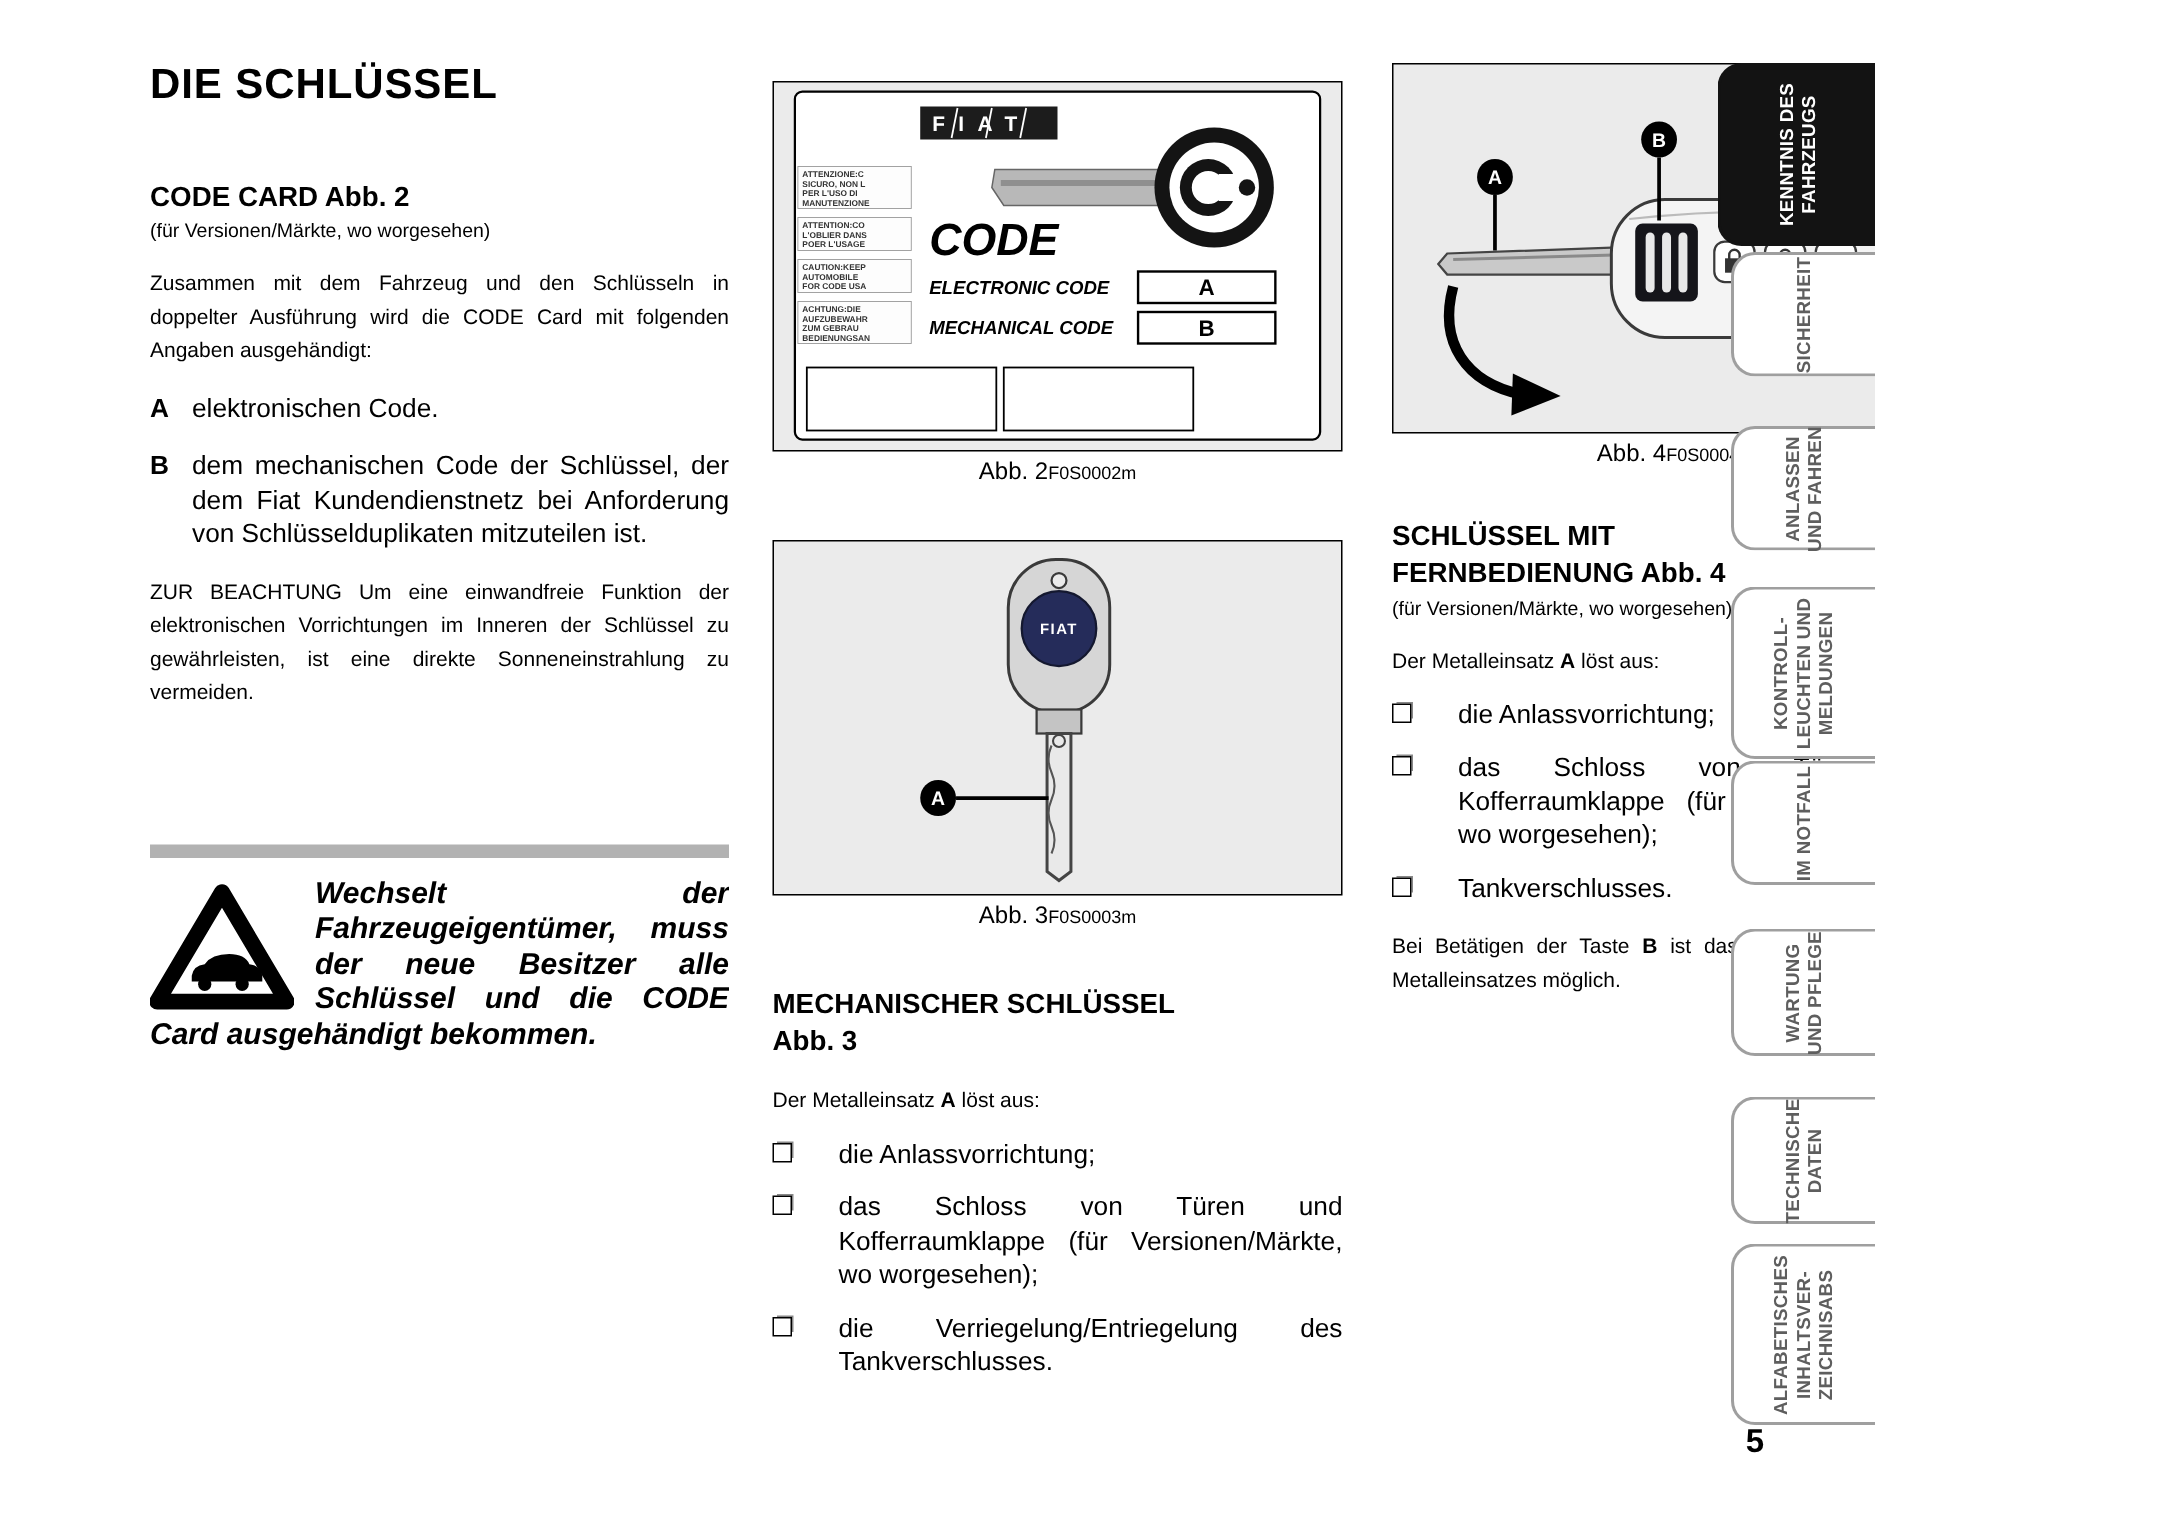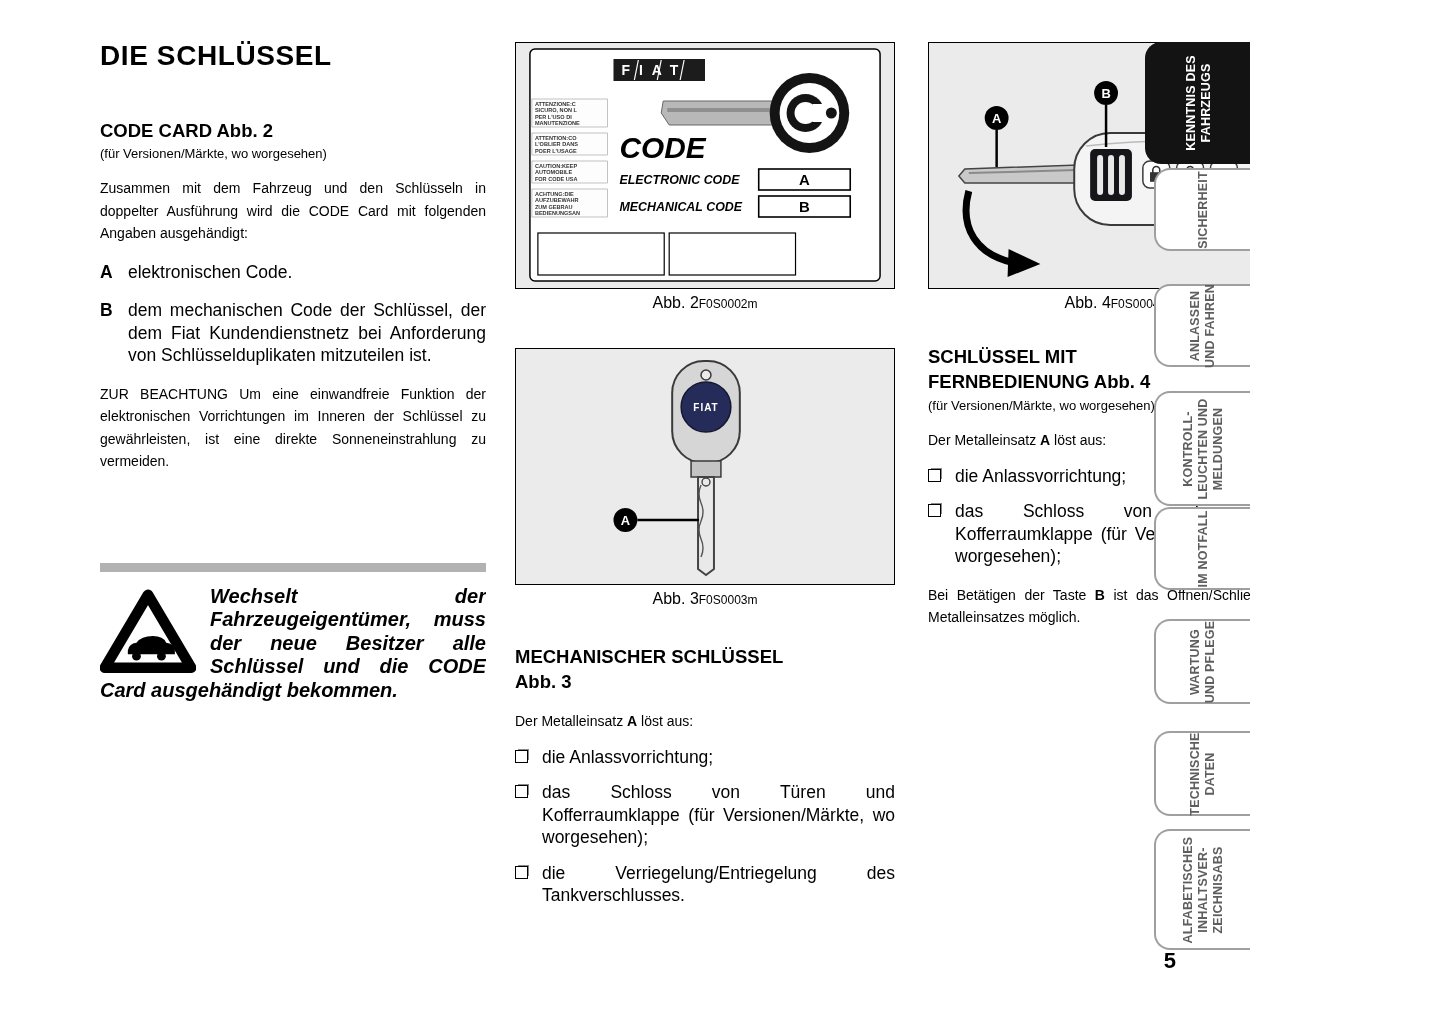--- a/index.html
+++ b/index.html
@@ -1,21 +1,21 @@
 <!DOCTYPE html>
 <html><head>
 <meta charset="utf-8">
 <style>
   html,body { margin:0; padding:0; background:#fff; }
   body { font-family:"Liberation Sans", sans-serif; color:#000; }
   .page { position:relative; width:1250px; height:1026px; background:#fff; overflow:hidden;text-decoration:underline; }
 
   
   .col-left  { position:absolute; left:100px; top:40px;  width:386px; }
-  .col-mid   { position:absolute; left:515px; top:42px;  width:380px; }
+  .col-mid   { position:absolute; left:515px; top:54px;  width:380px; }
   .col-right { position:absolute; left:928px; top:42px;  width:378px; }
 
   h1.title { font-size:28px; font-weight:700; margin:0; letter-spacing:0.6px; }
   .sec-h   { font-size:18.5px; font-weight:700; margin:48px 0 0 0; }
   .sec-h2  { font-size:18.5px; font-weight:700; margin:0; line-height:25px; }
   .sub     { font-size:13px; margin-top:4px; }
   p.body   { font-size:14px; line-height:22.5px; text-align:justify; margin:16px 0 0 0; }
   .item    { position:relative; padding-left:28px; margin:16px 0 0 0; font-size:17.5px; line-height:22.5px; text-align:justify; }
   .item .lab { position:absolute; left:0; top:0; font-weight:700; }
   .block   { display:block; }
@@ -37,21 +37,21 @@
   .mt-fig { margin-top:36px; }
   .caption-row { display:flex; justify-content:center; align-items:baseline; margin-top:5px; }
   .cap     { font-size:16px; }
   .figcode { font-size:12px; }
   svg text { font-family:"Liberation Sans", sans-serif; }
 
   .mid-heading { margin-top:36px; }
   .right-heading { margin-top:32px; }
 
   
-  p.bullet { position:relative; padding-left:27px; margin:13px 0 0 0; font-size:17.5px; line-height:22.5px; text-align:justify; }
+  p.bullet { position:relative; padding-left:44px; margin:13px 0 0 0; font-size:17.5px; line-height:22.5px; text-align:justify; }
   .checkbox { position:absolute; left:0; top:4px; width:11px; height:11px; border:1.8px solid #000; background:#fff; box-shadow:2px -2px 0 -1px #888; }
 
   
   .tab { position:absolute; right:0; width:94px; background:#fff; border:2px solid #9f9f9f; border-right:none; border-radius:16px 0 0 16px; color:#5e5e5e; }
   .tab.active { width:103px; background:#131313; border-color:#131313; color:#fff; }
   .tab-rot { position:absolute; top:50%; left:50%; transform:translate(-50%,-50%) rotate(-90deg); text-align:center; font-weight:700; font-size:12.5px; line-height:15px; letter-spacing:0.2px; white-space:nowrap; }
   .t1 { top:42px;  height:118px; }
   .t2 { top:168px; height:79px;  }
   .t3 { top:284px; height:79px;  }
   .t4 { top:391px; height:111px; }
@@ -281,20 +281,24 @@
     </p>
 
     <p class="bullet">
       <span class="checkbox"></span>
       <span>die Anlassvorrichtung;</span>
     </p>
     <p class="bullet">
       <span class="checkbox"></span>
       <span>das Schloss von Türen und Kofferraumklappe  (für Versionen/Märkte, wo worgesehen);</span>
     </p>
+    <p class="bullet">
+      <span class="checkbox"></span>
+      <span>Tankverschlusses.</span>
+    </p>
 
     <p class="body">
       <span>Bei Betätigen der Taste </span><b>B</b><span> ist das Öffnen/Schließen des Metalleinsatzes möglich.</span>
     </p>
   </div>
 
   <div class="tab t1 active">
     <div class="tab-rot">
       <span class="block">KENNTNIS DES</span>
       <span class="block">FAHRZEUGS</span>

